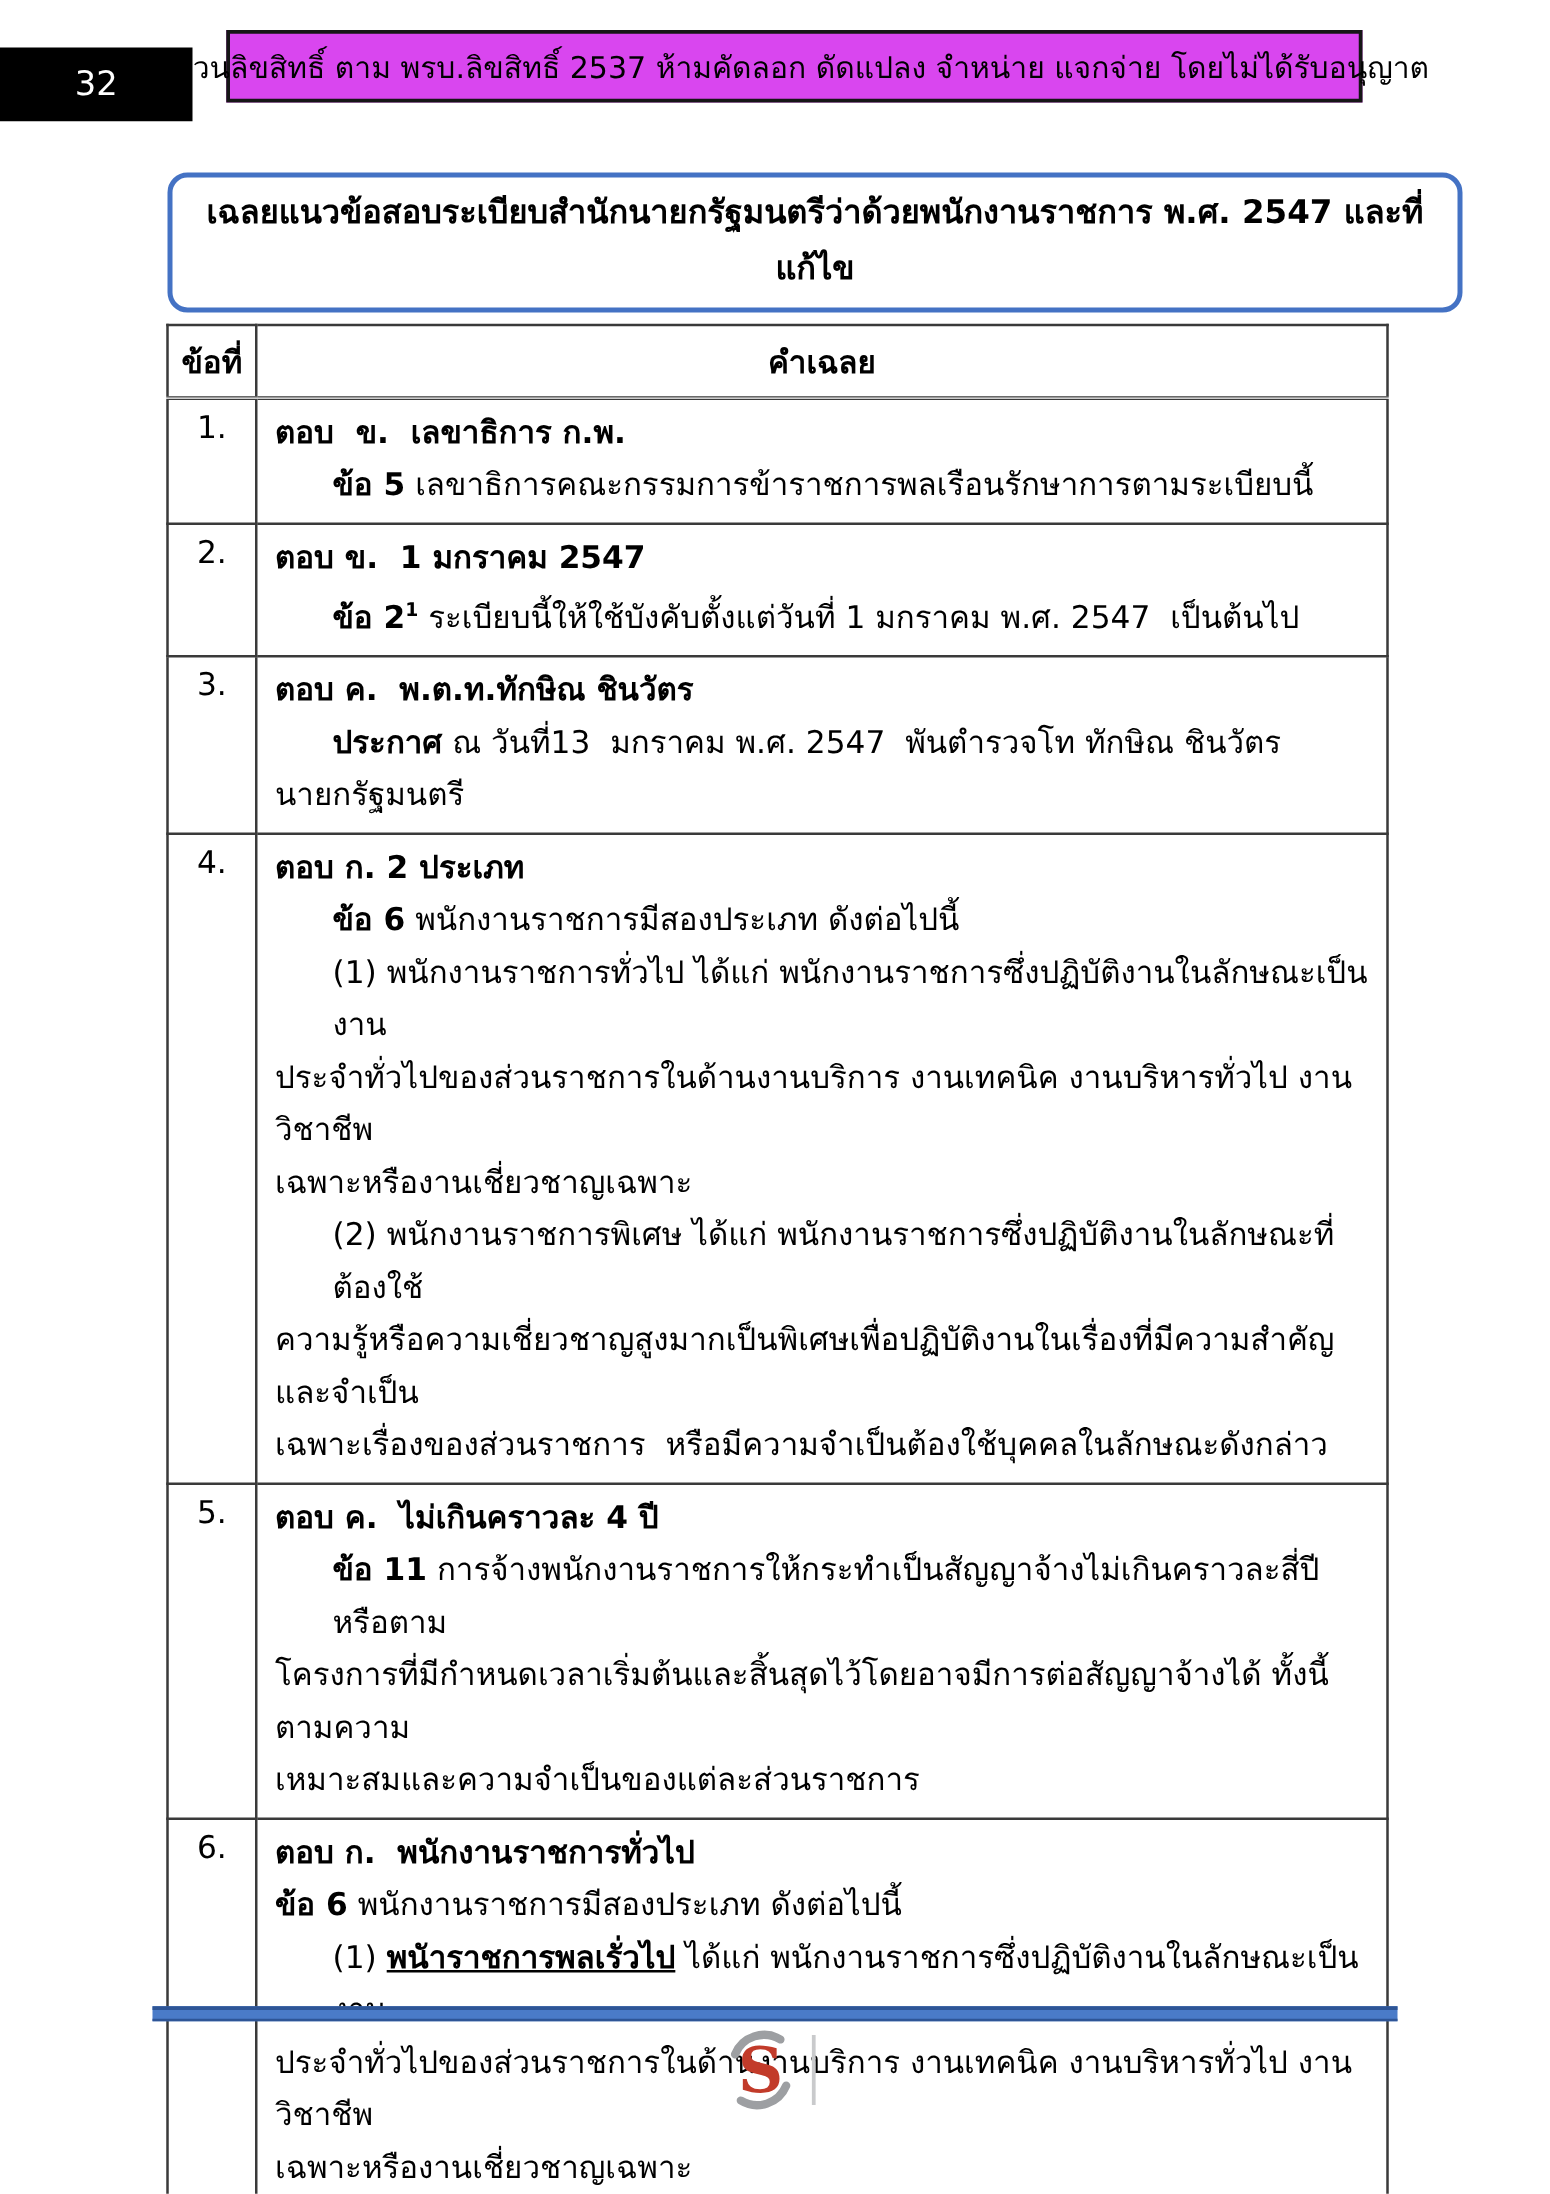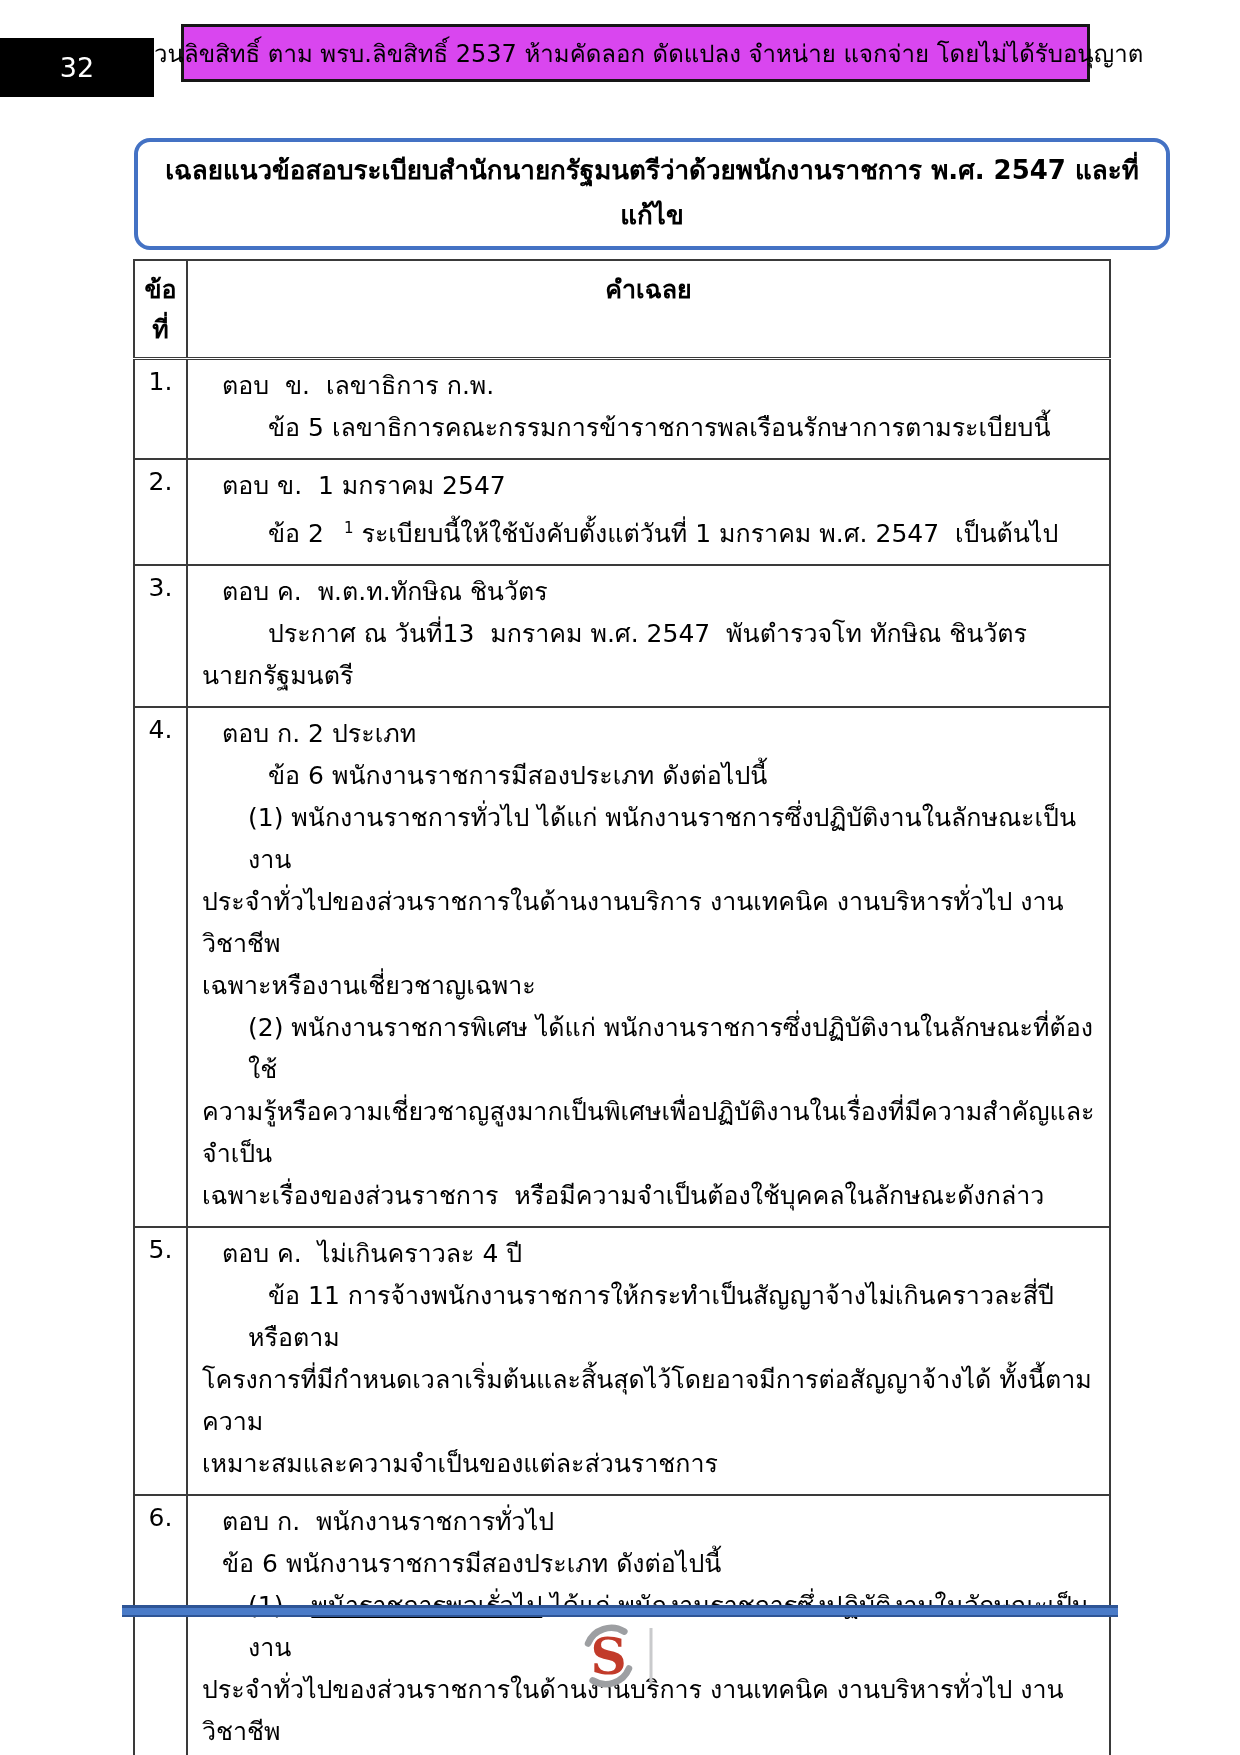--- a/index.html
+++ b/index.html
@@ -34,26 +34,26 @@
   
   .answer-table {
     position:absolute; left:133px; top:259px; width:978px;
     border-collapse:collapse; font-size:25px; table-layout:fixed;
   }
   .answer-table th, .answer-table td { border:2px solid #3a3a3a; vertical-align:top; }
   .answer-table thead th {
     padding:8px 4px; font-weight:bold; font-size:25px; text-align:center;
     border-bottom:3px double #3a3a3a;
   }
-  th.col-no { width:53px; }
+  th.col-no { width:71px; }
   td.no { text-align:center; padding-top:7px; }
   td.answer { padding:5px 14px 9px; }
   .line { line-height:42px; white-space:pre-wrap; }
   .line.indent { padding-left:46px; }
-  .seg.bold { font-weight:400;margin-left:20px; }
+  .seg.bold { font-weight:700; }
   .seg.underline { text-decoration:underline; }
   sup.seg { font-size:15px; }
   tr.last td.answer { padding-bottom:60px; }
 
   
   .footer-divider {
     position:absolute; left:122px; top:1605px; width:996px; height:12px;
     background:#4a7bc8; border-top:3px solid #2e5596; border-bottom:2px solid #2e5596;
   }
   .logo {

